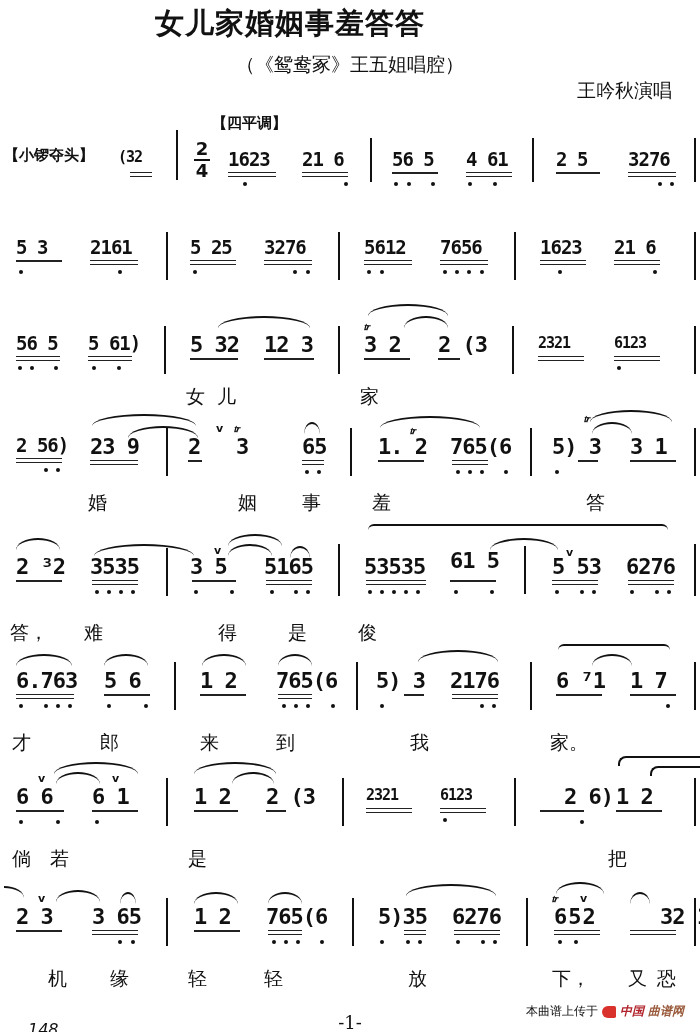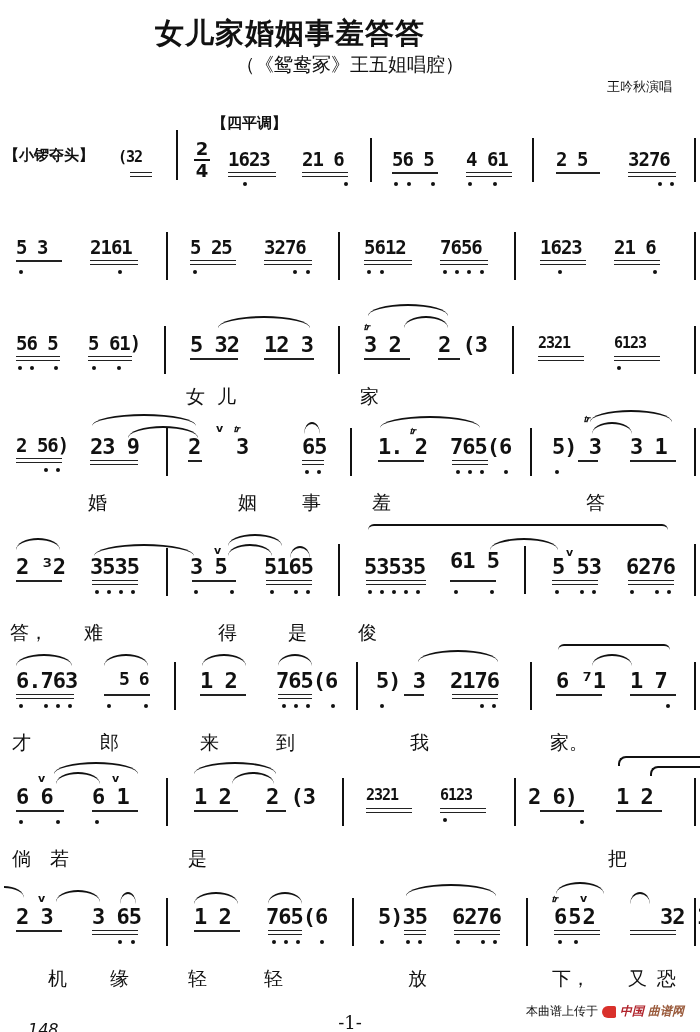--- a/index.html
+++ b/index.html
@@ -1,19 +1,19 @@
 <!DOCTYPE html>
 <html><head>
 <meta charset="utf-8">
 <style>
   html, body { margin:0; padding:0; background:#ffffff; }
   body { width:700px; height:1032px; position:relative; overflow:hidden; color:#111; font-family:"DejaVu Sans", sans-serif; }
-  .title { position:absolute; left:0; width:580px; top:4px; text-align:center; font-size:29px; font-weight:bold; letter-spacing:1px;margin-top:10px; }
+  .title { position:absolute; left:0; width:580px; top:4px; text-align:center; font-size:29px; font-weight:bold; letter-spacing:1px; }
   .subtitle { position:absolute; left:0; width:700px; top:52px; text-align:center; font-size:19px; font-family:"DejaVu Serif", serif; }
-  .performer { position:absolute; right:28px; top:78px; font-size:13px; font-family:Liberation Mono, monospace; }
+  .performer { position:absolute; right:28px; top:78px; font-size:19px; font-family:Liberation Mono, monospace; }
   .label { position:absolute; font-size:15px; font-weight:bold; white-space:nowrap; }
   .system { position:absolute; left:0; width:700px; height:110px; }
   .barline { position:absolute; width:2px; background:#111; top:0; height:48px; }
   .note { position:absolute; font-family:"DejaVu Sans Mono", monospace; font-weight:bold; font-size:19px; white-space:pre; letter-spacing:-1px; }
   .note.small { font-size:15px; }
   .uline { position:absolute; height:2px; background:#222; }
   .uline.dbl { height:5px; border-top:1.5px solid #222; border-bottom:1.5px solid #222; background:transparent; box-sizing:border-box; }
   .dot { position:absolute; width:4px; height:4px; border-radius:50%; background:#111; }
   .slur { position:absolute; border-top:2px solid #111; border-radius:50% 50% 0 0 / 100% 100% 0 0; height:10px; }
   .mark { position:absolute; font-size:11px; font-weight:bold; }
@@ -250,21 +250,21 @@
 </div>
 
 <div class="system" style="top:654px">
   <div class="note" style="left:16px;top:14px;font-size:22px">6.763</div>
   <div class="uline dbl" style="left:16px;top:40px;width:58px"></div>
   <div class="slur" style="left:16px;top:0px;width:56px"></div>
   <div class="dot" style="left:19px;top:50px"></div>
   <div class="dot" style="left:44px;top:50px"></div>
   <div class="dot" style="left:56px;top:50px"></div>
   <div class="dot" style="left:68px;top:50px"></div>
-  <div class="note" style="left:119px;top:14px;font-size:18px">5 6</div>
+  <div class="note" style="left:104px;top:14px;font-size:22px">5 6</div>
   <div class="uline" style="left:104px;top:40px;width:46px"></div>
   <div class="slur" style="left:104px;top:0px;width:44px"></div>
   <div class="dot" style="left:107px;top:50px"></div>
   <div class="dot" style="left:144px;top:50px"></div>
   <div class="barline" style="left:174px;top:8px"></div>
   <div class="note" style="left:200px;top:14px;font-size:22px">1 2</div>
   <div class="uline" style="left:200px;top:40px;width:46px"></div>
   <div class="slur" style="left:202px;top:0px;width:44px"></div>
   <div class="note" style="left:276px;top:14px;font-size:22px">765(6</div>
   <div class="uline dbl" style="left:278px;top:40px;width:34px"></div>
@@ -318,21 +318,21 @@
   <div class="uline" style="left:266px;top:40px;width:20px"></div>
   <div class="slur" style="left:194px;top:-8px;width:82px"></div>
   <div class="slur" style="left:232px;top:2px;width:42px"></div>
   <div class="barline" style="left:342px;top:8px"></div>
   <div class="note small" style="left:366px;top:16px">2321</div>
   <div class="uline dbl" style="left:366px;top:38px;width:46px"></div>
   <div class="note small" style="left:440px;top:16px">6123</div>
   <div class="uline dbl" style="left:440px;top:38px;width:46px"></div>
   <div class="dot" style="left:443px;top:48px"></div>
   <div class="barline" style="left:514px;top:8px"></div>
-  <div class="note" style="left:528px;top:14px;font-size:22px">2 6)</div>
+  <div class="note" style="left:564px;top:14px;font-size:22px">2 6)</div>
   <div class="uline" style="left:540px;top:40px;width:44px"></div>
   <div class="dot" style="left:580px;top:50px"></div>
   <div class="note" style="left:616px;top:14px;font-size:22px">1 2</div>
   <div class="uline" style="left:616px;top:40px;width:46px"></div>
   <div class="slur" style="left:618px;top:-14px;width:82px;border-radius:8px 0 0 0;border-left:2px solid #111;height:8px"></div>
   <div class="slur" style="left:650px;top:-4px;width:50px;border-radius:8px 0 0 0;border-left:2px solid #111;height:8px"></div>
   <div class="barline" style="left:694px;top:8px"></div>
   <div class="lyric" style="left:12px;top:76px;letter-spacing:10px">倘</div>
   <div class="lyric" style="left:50px;top:76px">若</div>
   <div class="lyric" style="left:188px;top:76px">是</div>

